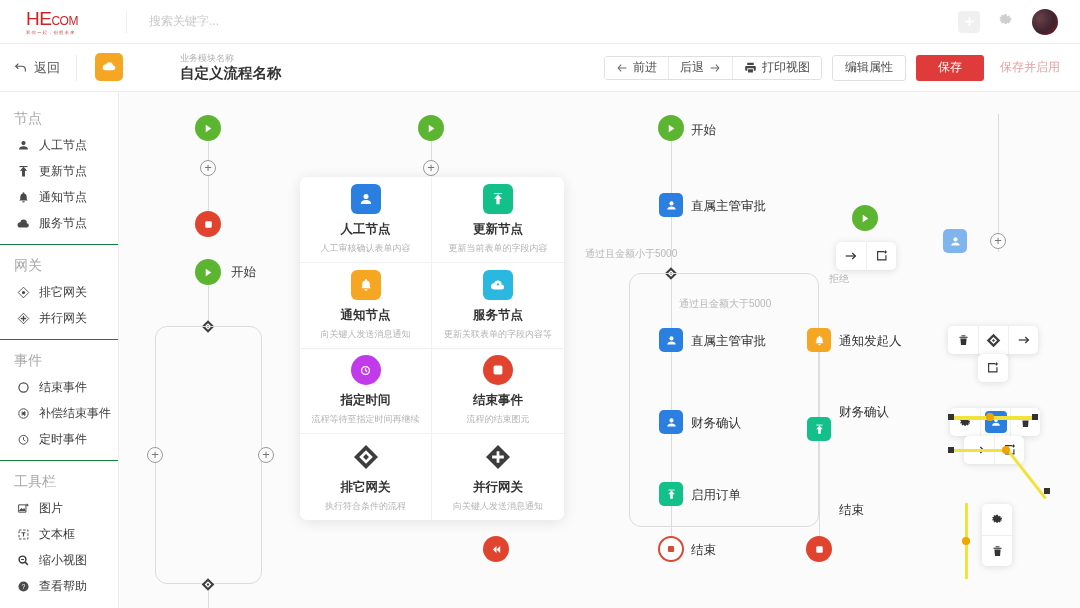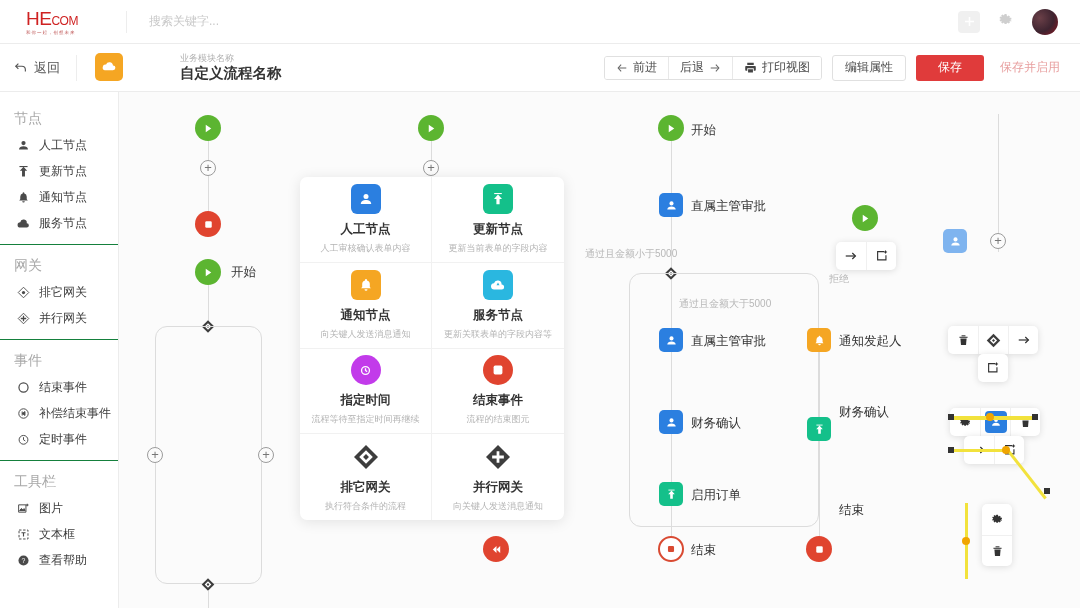--- a/index.html
+++ b/index.html
@@ -331,20 +331,30 @@
       <span class="sb-ico">
           <svg width="13" height="13" viewBox="0 0 16 16" fill="none" stroke="#4a4a4a" stroke-width="1.2">
             <path d="M2.5 2.5h11v11h-11z" stroke-dasharray="3 2"></path>
             <path d="M5.5 5.8h5M8 5.8v4.6" stroke-width="1.4"></path>
           </svg>
         </span>
       <span>文本框</span>
     </div>
     <div class="sb-item">
       <span class="sb-ico">
+          <svg width="13" height="13" viewBox="0 0 16 16" fill="none" stroke="#3a3a3a" stroke-width="1.8">
+            <circle cx="6.8" cy="6.8" r="4.2"></circle>
+            <path d="M10 10l3.4 3.4"></path>
+            <path d="M5 6.8h3.6" stroke-width="1.4"></path>
+          </svg>
+        </span>
+      <span>缩小视图</span>
+    </div>
+    <div class="sb-item">
+      <span class="sb-ico">
           <svg width="13" height="13" viewBox="0 0 16 16" fill="#4a4a4a">
             <circle cx="8" cy="8" r="6.2"></circle>
             <text x="8" y="11.4" font-size="8.5" fill="#fff" text-anchor="middle" font-family="Liberation Sans, sans-serif">?</text>
           </svg>
         </span>
       <span>查看帮助</span>
     </div>
   </div>
 </div>
 

